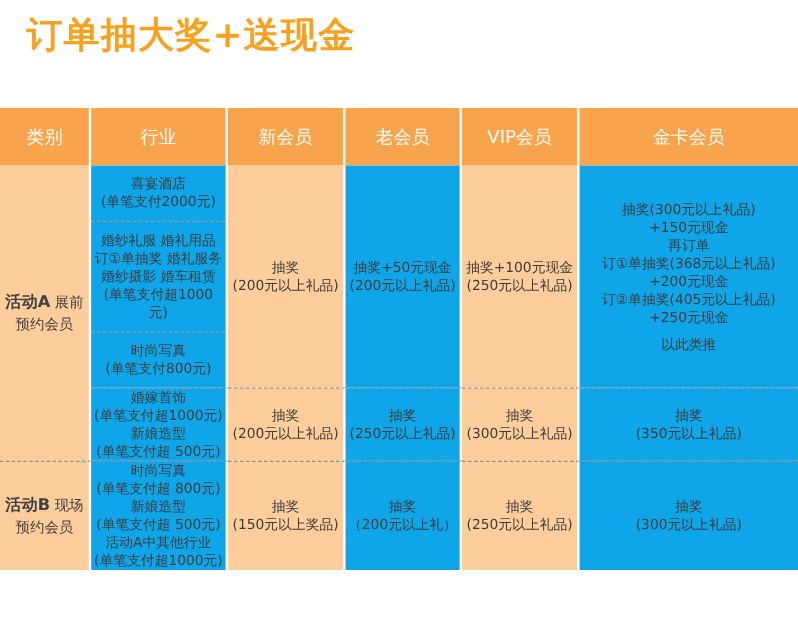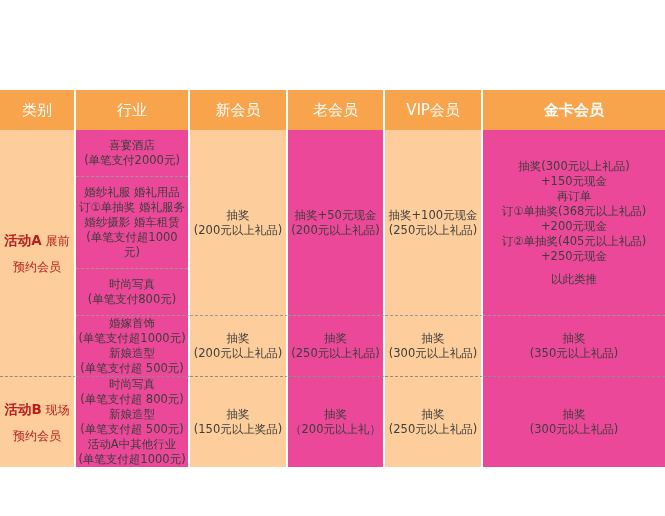--- a/index.html
+++ b/index.html
@@ -28,56 +28,57 @@
     table-layout:fixed;
   }
   table.grid td,table.grid th{
     padding:0;margin:0;vertical-align:middle;text-align:center;
     font-weight:normal;
   }
 
   
   .hcell{
     background:#F8A44C;color:#ffffff;
-    font-size:15px;font-weight:bold;height:40px;line-height:36px;
+    font-size:15px;font-weight:bold;height:48px;line-height:36px;
     border-right:2px solid #ffffff;
   }
-  .hcell.last{border-right:none;font-weight:bold;}
+  .hcell.last{border-right:none;}
 
   
   .tint-a{background:#FDCE9B;}
-  .tint-b{background:#ec4899;}
+  .tint-b{background:#0ea5e9;}
 
   .bodycell{
     font-size:11.5px;line-height:15px;color:#3d3d3d;
     border-right:2px solid #ffffff;
     padding:4px 3px;
   }
   .bodycell.last{border-right:none;margin-left:8px;}
 
-  .cat{font-size:12px;line-height:26px;color:#b91c1c;}
+  .cat{font-size:12px;line-height:18px;color:#404040;}
   .cat .strong{font-weight:bold;font-size:13.5px;}
 
   .sub{
     padding:8px 3px;
     border-bottom:1px dashed #9a9a9a;
   }
   .sub.lastsub{border-bottom:none;}
 
   .sect-div{
     border-top:1px dashed #8d8d8d;
   }
   .lines span{display:block;}
   .spacer{height:8px;}
 </style>
 </head>
 <body>
 
 <div class="page">
 
+  <div class="title">订单抽大奖+送现金</div>
 
 
   <table class="grid">
     <colgroup>
       <col style="width:76px">
       <col style="width:114px">
       <col style="width:98px">
       <col style="width:97px">
       <col style="width:98px">
       <col style="width:182px">

